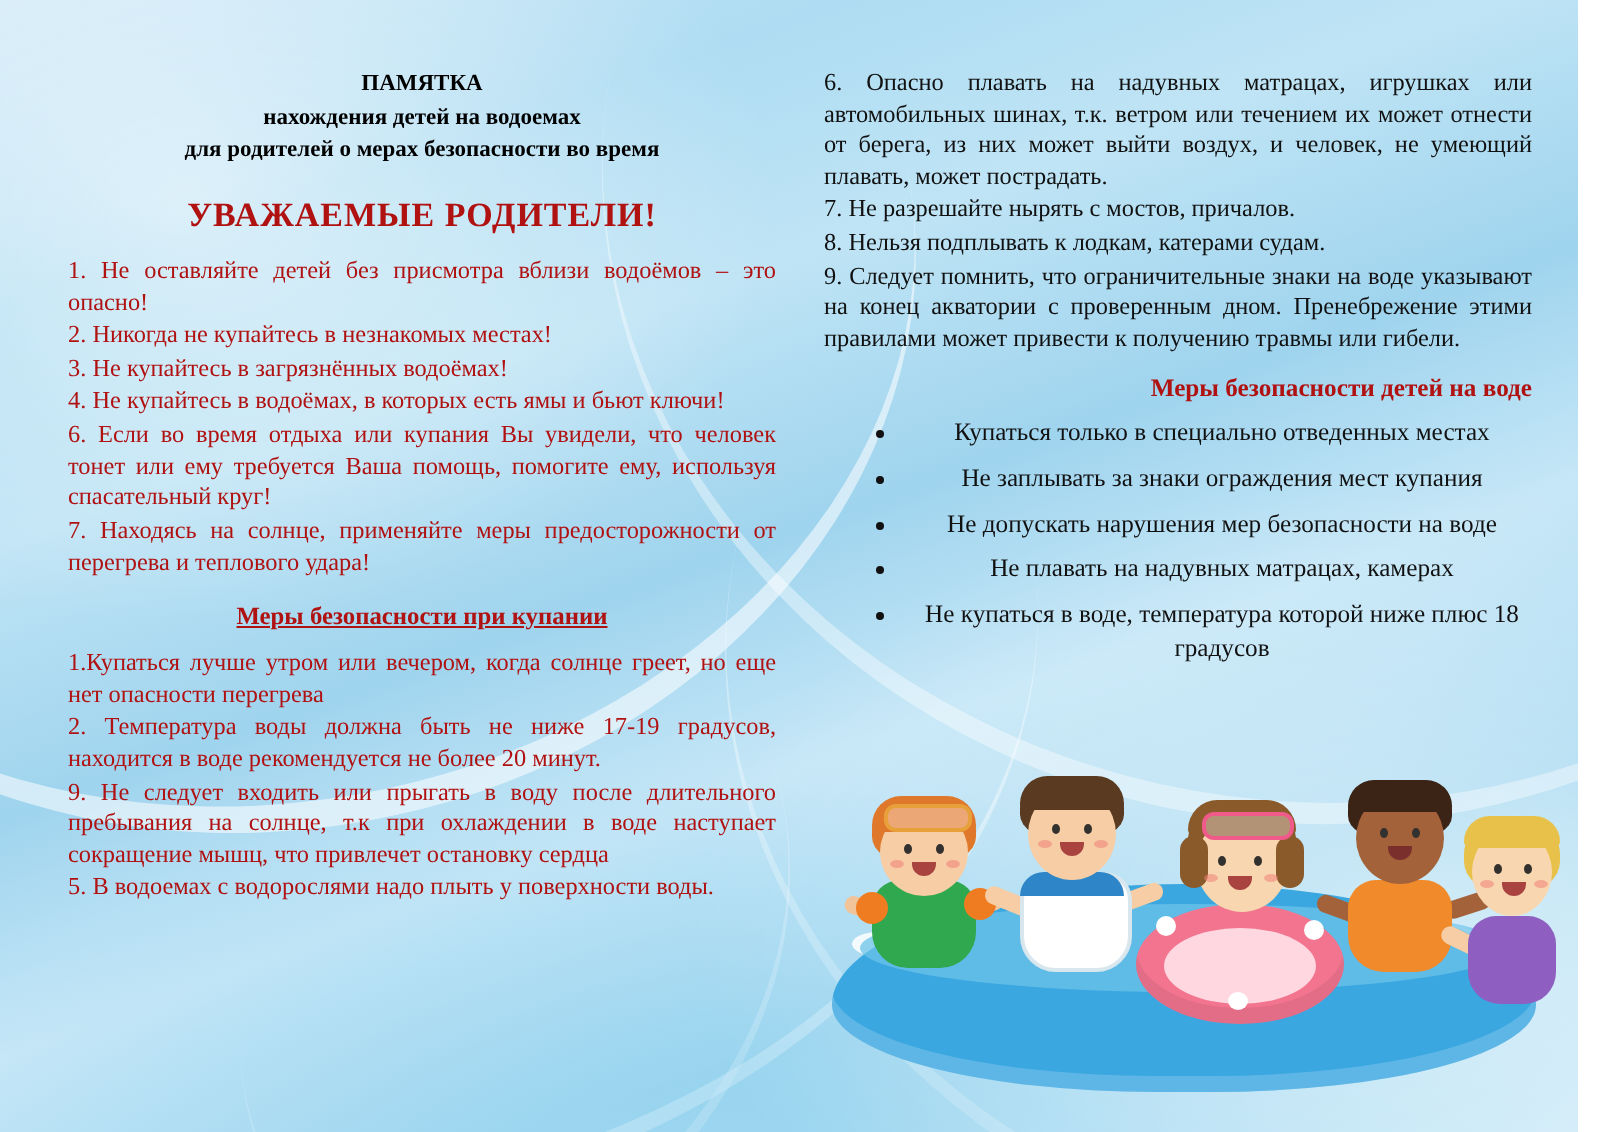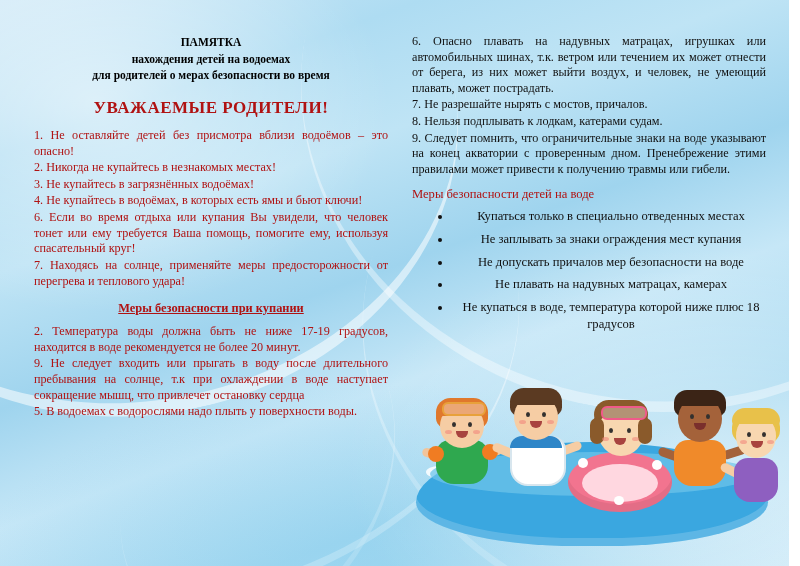--- a/index.html
+++ b/index.html
@@ -96,23 +96,23 @@
   .subhead {
     color: #b01212;
     font-weight: bold;
     font-size: 12.4px;
     text-align: center;
     text-decoration: underline;
     margin: 12px 0 8px 0;
   }
   .subhead-right {
     color: #b01212;
-    font-weight: normal;
+    font-weight: bold;
     font-size: 12.6px;
-    text-align: left;
+    text-align: right;
     margin: 10px 0 6px 0;
   }
   ul.bullets {
     margin: 4px 0 0 0;
     padding-left: 40px;
     text-align: center;
   }
   ul.bullets li {
     font-size: 12.6px;
     line-height: 1.32;
@@ -225,37 +225,38 @@
 
         <p class="para red">1. Не оставляйте детей без присмотра вблизи водоёмов – это опасно!</p>
         <p class="para red">2. Никогда не купайтесь в незнакомых местах!</p>
         <p class="para red">3. Не купайтесь в загрязнённых водоёмах!</p>
         <p class="para red">4. Не купайтесь в водоёмах, в которых есть ямы и бьют ключи!</p>
         <p class="para red">6. Если во время отдыха или купания Вы увидели, что человек тонет или ему требуется Ваша помощь, помогите ему, используя спасательный круг!</p>
         <p class="para red">7. Находясь на солнце, применяйте меры предосторожности от перегрева и теплового удара!</p>
 
         <div class="subhead">Меры безопасности при купании</div>
 
+        <p class="para red"> 1.Купаться лучше утром или вечером, когда солнце греет, но еще нет опасности перегрева</p>
         <p class="para red">2. Температура воды должна быть не ниже 17-19 градусов, находится в воде рекомендуется не более 20 минут.</p>
         <p class="para red">9. Не следует входить или прыгать в воду после длительного пребывания на солнце, т.к  при охлаждении в воде наступает сокращение мышц, что привлечет остановку сердца</p>
         <p class="para red">5. В водоемах с водорослями надо плыть у поверхности воды.</p>
       </div>
 
       <div class="col col-right">
         <p class="para black" style="margin-top:10px;">6. Опасно плавать на надувных матрацах, игрушках или автомобильных шинах, т.к. ветром или течением их может отнести от берега, из них может выйти воздух, и человек, не умеющий плавать, может пострадать.</p>
         <p class="para black">7. Не разрешайте нырять с мостов, причалов.</p>
         <p class="para black">8. Нельзя подплывать к лодкам, катерами судам.</p>
         <p class="para black">9. Следует помнить, что ограничительные знаки на воде указывают на конец акватории с проверенным дном. Пренебрежение этими правилами может привести к получению травмы или гибели.</p>
 
         <div class="subhead-right">Меры безопасности детей на воде</div>
 
         <ul class="bullets">
           <li>Купаться только в специально отведенных местах</li>
           <li>Не заплывать за знаки ограждения мест купания</li>
-          <li>Не допускать причалов мер безопасности на воде</li>
+          <li>Не допускать нарушения мер безопасности на воде</li>
           <li>Не плавать  на надувных матрацах, камерах</li>
           <li>Не купаться в воде, температура которой ниже плюс 18 градусов</li>
         </ul>
       </div>
     </div>
   </div>
 
   <div class="illus">
 
     <div class="splash" style="left:18px; top:96px; width:26px; height:12px;"></div>

